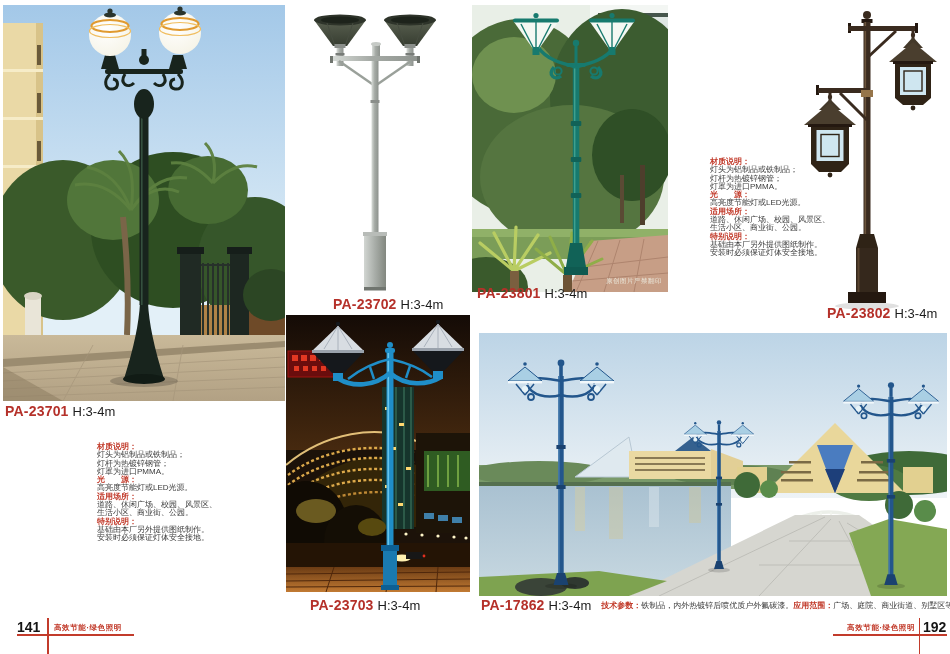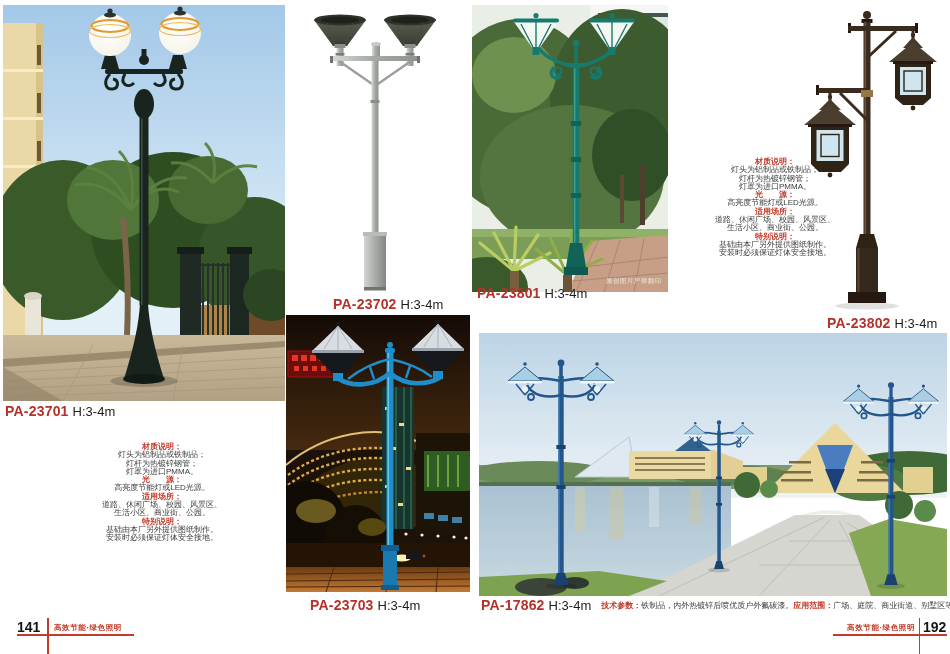--- a/index.html
+++ b/index.html
@@ -12,24 +12,24 @@
   .p3{left:472px;top:5px;width:196px;height:287px;}
   .p4{left:782px;top:6px;width:166px;height:306px;background:#fff;}
   .p5{left:286px;top:315px;width:184px;height:277px;}
   .p6{left:479px;top:333px;width:468px;height:263px;}
   .plabel{position:absolute;white-space:nowrap;}
   .plabel .model{color:#b5312a;font-weight:bold;font-size:14px;letter-spacing:.2px;}
   .plabel .spec{color:#1c1c1c;font-size:13px;margin-left:4px;}
   .l1{left:5px;top:402px;}
   .l2{left:333px;top:295px;}
   .l3{left:477px;top:284px;}
-  .l4{left:827px;top:314px;}
+  .l4{left:827px;top:304px;}
   .l5{left:286px;top:596px;padding-left:24px;}
   .l6{left:481px;top:596px;}
-  .mat{position:absolute;width:130px;font-size:8px;line-height:8.3px;color:#3b3b3b;letter-spacing:0;text-align:center;}
+  .mat{position:absolute;width:130px;font-size:8px;line-height:8.3px;color:#3b3b3b;letter-spacing:0;}
   .mat-left{left:97px;top:443px;}
   .mat-right{left:710px;top:158px;}
   .mline.h{color:#c23b2b;font-weight:bold;}
   .technote{font-size:8px;margin-left:10px;color:#3b3b3b;vertical-align:2px;}
   .technote .rh{color:#c23b2b;font-weight:bold;font-family:Liberation Mono, monospace;}
   .watermark{position:absolute;right:6px;bottom:6px;font-size:6.5px;color:rgba(238,238,226,.9);
              letter-spacing:.5px;}
   .footline{position:absolute;background:#c23b2b;}
   .fl-h{left:17px;top:634px;width:117px;height:1.5px;}
   .fl-v{left:47px;top:618px;width:1.5px;height:36px;}

